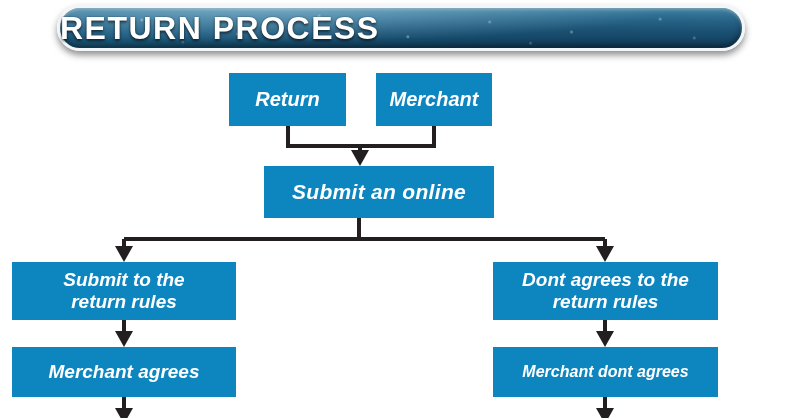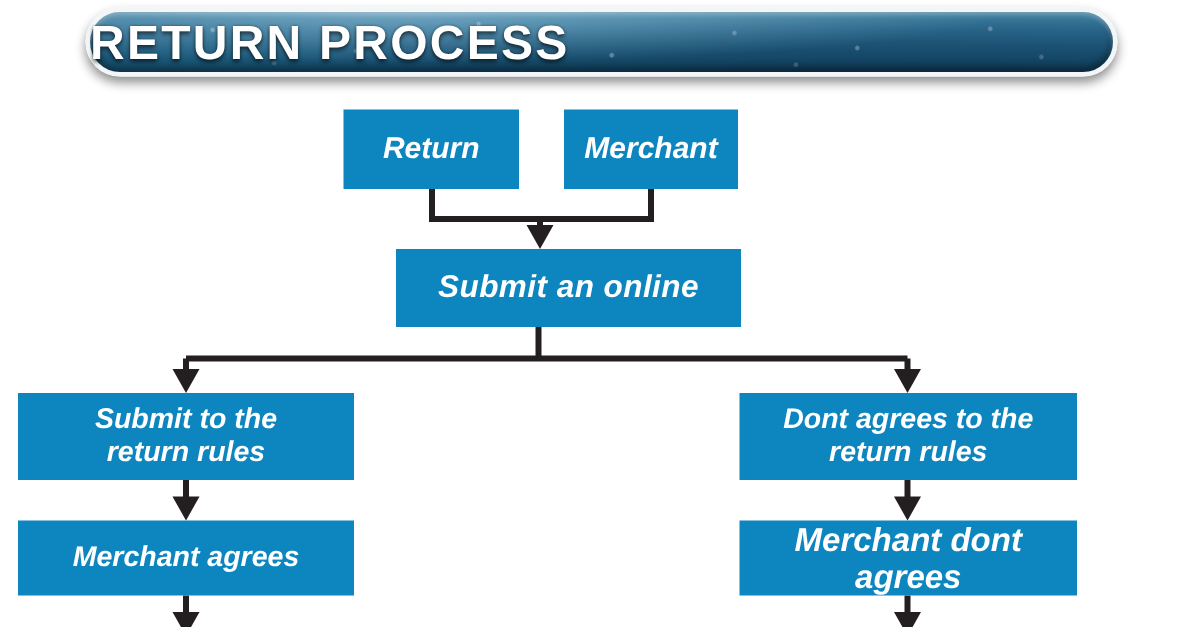--- a/index.html
+++ b/index.html
@@ -74,21 +74,21 @@
     font-style: italic;
   }
   .node span { display: block; }
 
   #node-return       { left: 229px; top: 73px;  width: 117px; height: 53px; font-size: 20px; }
   #node-exchanges    { left: 376px; top: 73px;  width: 116px; height: 53px; font-size: 20px; }
   #node-submit       { left: 244px; top: 166px; width: 230px; height: 52px; font-size: 21px; letter-spacing: 0.3px; margin-left: 20px; }
   #node-conform      { left: 12px;  top: 262px; width: 224px; height: 58px; font-size: 19px; }
   #node-dont-conform { left: 493px; top: 262px; width: 225px; height: 58px; font-size: 19px; }
   #node-agrees       { left: 12px;  top: 347px; width: 224px; height: 50px; font-size: 19px; }
-  #node-dont-agrees  { left: 493px; top: 347px; width: 225px; height: 50px; font-size: 22px; }
+  #node-dont-agrees  { left: 493px; top: 347px; width: 225px; height: 50px; font-size: 16px; }
 
   
   .connectors {
     position: absolute;
     left: 0;
     top: 0;
     width: 800px;
     height: 418px;
     pointer-events: none;
   }

